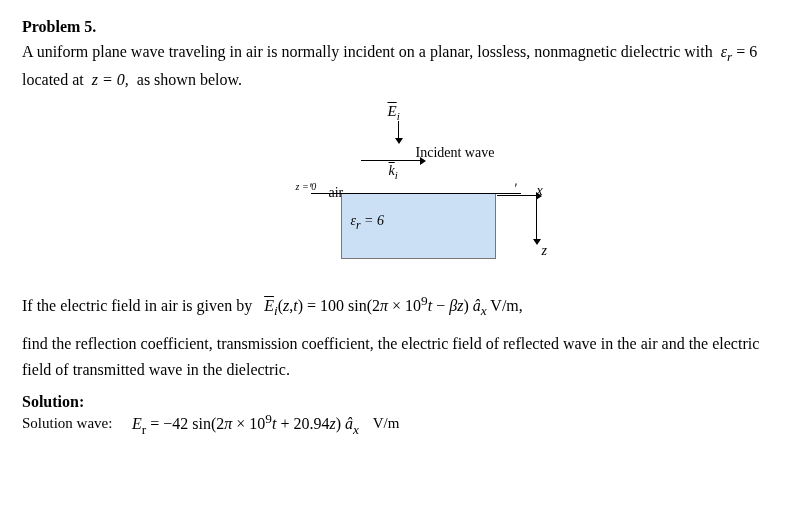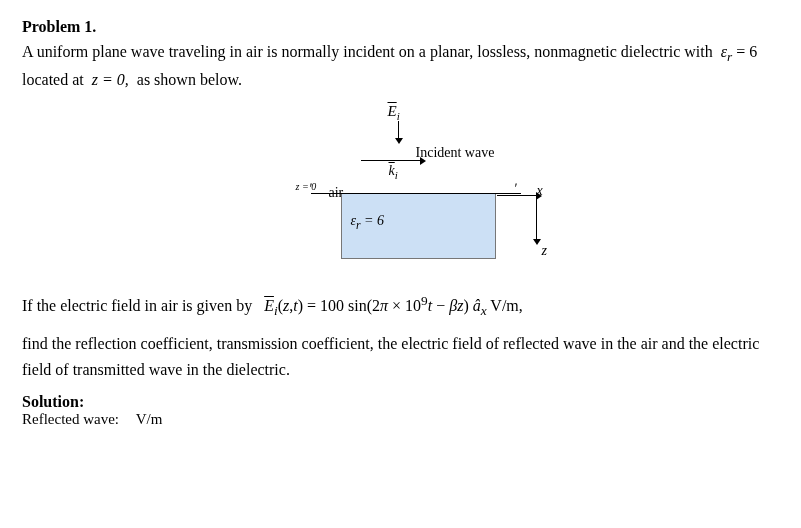--- a/index.html
+++ b/index.html
@@ -222,21 +222,21 @@
       font-size: 16px;
     }
     .unit {
       font-family: "Times New Roman", Times, serif;
       font-size: 15px;
     }
   </style>
 </head>
 <body>
 
-<p class="problem-title">Problem 1.</p>
+<p class="problem-title">Problem 5.</p>
 
 <p class="intro-text">
   <span>A uniform plane wave traveling in air is normally incident on a planar, lossless, nonmagnetic dielectric with</span>
   &nbsp;<span class="italic">ε<sub>r</sub></span>&nbsp;=&nbsp;6&nbsp;
   <span>located at</span>&nbsp;
   <span class="italic"><i>z</i> = 0,</span>&nbsp;
   <span>as shown below.</span>
 </p>
 
 <div class="diagram-container">
@@ -286,15 +286,18 @@
   <span class="math-formula">
     <span style="text-decoration:overline; font-style:italic;">E</span><sub style="font-style:italic;">i</sub>(<i>z</i>,<i>t</i>) = 100 sin(2<i>π</i> × 10<sup>9</sup><i>t</i> − <i>βz</i>) <i>â</i><sub><i>x</i></sub> V/m,
   </span>
 </p>
 
 <p class="section-text">find the reflection coefficient, transmission coefficient, the electric field of reflected wave in the air and the electric field of transmitted wave in the dielectric.</p>
 
 <p class="solution-label">Solution:</p>
 
 <div class="reflected-line">
-  <span class="reflected-label">Reflected wave:</span>
+  <span class="reflected-label">Solution wave:</span>
+  <span class="math-formula">
+    <i>E</i><sub>r</sub> = −42 sin(2<i>π</i> × 10<sup>9</sup><i>t</i> + 20.94<i>z</i>) <i>â</i><sub><i>x</i></sub>
+  </span>
   <span class="unit">&nbsp;V/m</span>
 </div>
 
 </body></html>

